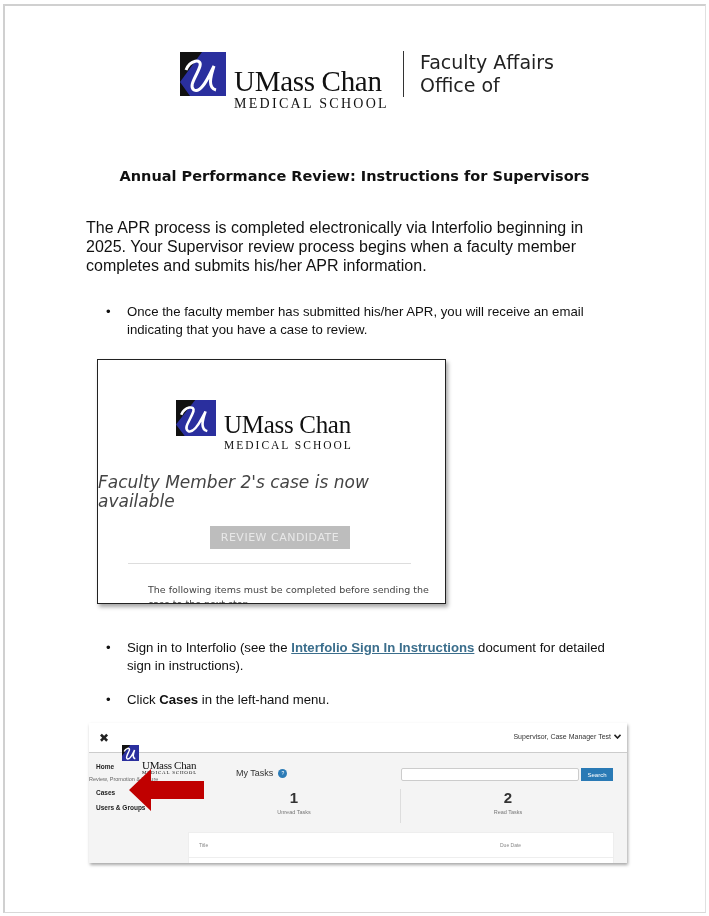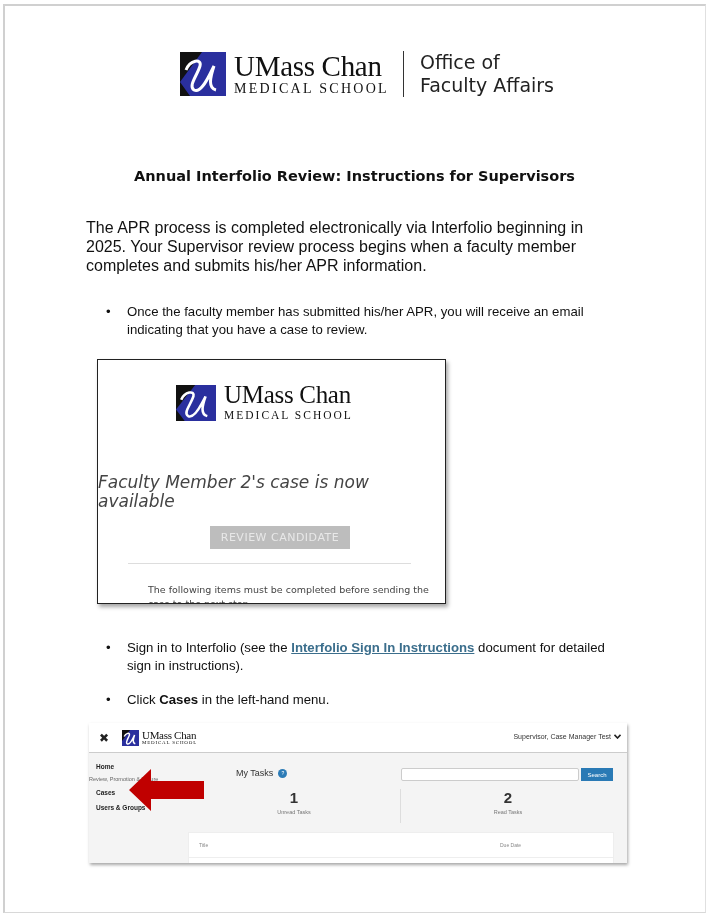--- a/index.html
+++ b/index.html
@@ -10,21 +10,21 @@
       position: absolute; left: 3px; top: 4px; width: 703px; height: 909px;
       border-top: 2px solid #d0d0d0; border-left: 2px solid #d0d0d0;
       border-right: 1px solid #e0e0e0; border-bottom: 1px solid #d8d8d8;
       background: #fff;
     }
 
     
     .header { position: absolute; left: 180px; top: 48px; height: 52px; display: flex; align-items: center; }
     .logo-mark { width: 46px; height: 44px; position: relative; }
     .logo-text { margin-left: 8px; display: flex; flex-direction: column; }
-    .logo-umass { font-family: "Liberation Serif", "DejaVu Serif", serif; font-size: 29px; line-height: 28px; color: #111; letter-spacing: -0.3px; }
+    .logo-umass { font-family: "Liberation Serif", "DejaVu Serif", serif; font-size: 29px; line-height: 28px; color: #111; letter-spacing: -0.3px; margin-top: 30px; }
     .logo-med { font-family: "Liberation Serif", "DejaVu Serif", serif; font-size: 14px; letter-spacing: 2.3px; color: #111; line-height: 16px; margin-top: 1px; text-align: center; }
     .header-divider { width: 1px; height: 46px; background: #333; margin: 0 16px 0 14px; }
     .office-text { font-family: "DejaVu Sans", sans-serif; font-size: 19px; line-height: 23px; color: #222; font-weight: 400; }
 
     .doc-title { position: absolute; left: 0; width: 709px; top: 168px; text-align: center; font-family: "DejaVu Sans", sans-serif; font-size: 14.5px; font-weight: bold; color: #111; }
 
     .intro { position: absolute; left: 86px; top: 218px; width: 540px; font-size: 16px; line-height: 19px; color: #111; }
 
     .bullet { position: absolute; left: 106px; font-size: 13.2px; line-height: 18px; color: #111; }
     .bullet .dot { position: absolute; left: 0; top: 0; width: 10px; }
@@ -97,26 +97,26 @@
       <polygon points="0,30 10,44 0,44" fill="#111"></polygon>
       <path d="M6 18 C 10 8, 22 6, 20 14 C 17 24, 8 34, 14 38 C 20 41, 26 30, 30 22 L 34 14 C 30 26, 28 36, 36 38" stroke="#fff" stroke-width="3" fill="none"></path>
     </svg>
   </div>
   <div class="logo-text">
     <span class="logo-umass">UMass Chan</span>
     <span class="logo-med">MEDICAL SCHOOL</span>
   </div>
   <div class="header-divider"></div>
   <div class="office-text">
+    <div>Faculty Affairs</div>
     <div>Office of</div>
-    <div>Faculty Affairs</div>
-  </div>
-</div>
-
-<div class="doc-title">Annual Interfolio Review: Instructions for Supervisors</div>
+  </div>
+</div>
+
+<div class="doc-title">Annual Performance Review: Instructions for Supervisors</div>
 
 <div class="intro">The APR process is completed electronically via Interfolio beginning in 2025. Your Supervisor review process begins when a faculty member completes and submits his/her APR information.</div>
 
 <div class="bullet bullet1">
   <span class="dot">•</span>
   <span class="btext" style="width:470px">Once the faculty member has submitted his/her APR, you will receive an email indicating that you have a case to review.</span>
 </div>
 
 <div class="email-shot">
   <div class="email-logo">

